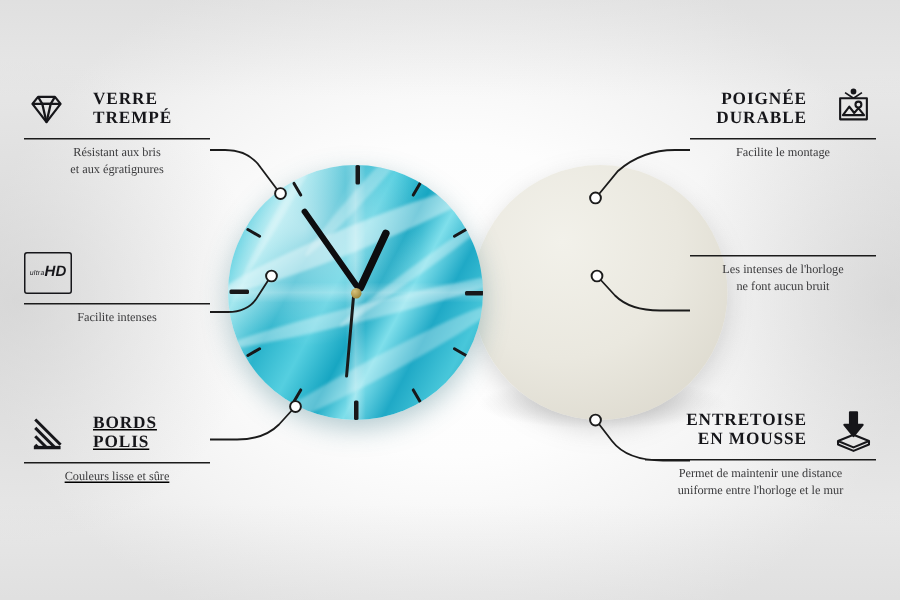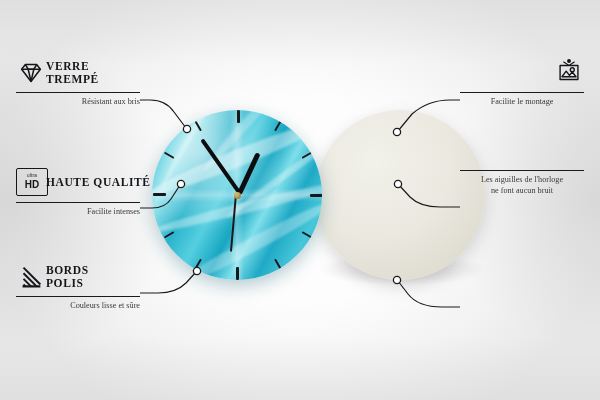--- a/index.html
+++ b/index.html
@@ -61,42 +61,42 @@
   .tick.maj i{height:13px;width:3px;margin-left:-.5px;}
   .hand{position:absolute;left:50%;top:50%;transform-origin:0 0;background:#0d0d0f;border-radius:2px;}
   .hand.hour{width:45px;height:5px;margin-top:-2.5px;border-radius:3px;}
   .hand.min{width:64px;height:4px;margin-top:-2px;border-radius:2px;}
   .hand.sec{width:58px;height:1.6px;margin-top:-.8px;background:#1a1a1a;}
   .pin{position:absolute;left:50%;top:50%;width:7px;height:7px;margin:-3.5px 0 0 -3.5px;border-radius:50%;
     background:radial-gradient(circle at 35% 32%, #d8c27a, #8a7326);}
 
   
   .callout{position:absolute;}
-  .row{display:flex;align-items:center;gap:0;}
+  .row{display:flex;align-items:center;gap:16px;}
   .row.right{justify-content:flex-end;}
   .ttl{
     font-family:"Liberation Serif", serif;
     font-weight:700;font-size:11.5px;line-height:13.5px;letter-spacing:.6px;
     color:#16161a;text-transform:uppercase;white-space:nowrap;
   }
   .rule{height:0;border-top:1.6px solid #1b1b1b;margin-top:4px;}
   .sub{
     font-family:"Liberation Serif", serif;
     font-size:8.2px;line-height:10.5px;color:#3a3a3c;margin-top:4px;white-space:nowrap;
   }
   .ico{width:30px;height:30px;flex:0 0 30px;color:#16161a;}
   .ico svg{display:block;width:30px;height:30px;}
 
-  .left .sub{text-align:right;}
+  .left .sub{text-align:center;}
   .right-c .sub{text-align:center;}
 
   
   .hdbox{
     width:30px;height:26px;border:1.8px solid #16161a;border-radius:2px;
-    display:flex;flex-direction:column;align-items:center;justify-content:center;line-height:1;
+    display:flex;align-items:center;justify-content:center;line-height:1;font-style:italic;
   }
   .hdbox .u{font-family:"Liberation Sans",sans-serif;font-size:4.6px;letter-spacing:.2px;color:#16161a;}
   .hdbox .h{font-family:"Liberation Sans",sans-serif;font-weight:700;font-size:10px;color:#16161a;margin-top:.5px;}
 
   svg.conn{position:absolute;left:0;top:0;width:600px;height:400px;pointer-events:none;}
 </style>
 </head>
 <body>
 
 <div id="stage">
@@ -191,39 +191,39 @@
             <path d="M13 12 H19"></path>
         </svg>
       </span>
       <div>
         <div class="ttl">VERRE</div>
         <div class="ttl">TREMPÉ</div>
       </div>
     </div>
     <div class="rule" style="width:124px;"></div>
     <div class="sub">Résistant aux bris</div>
+    <div class="sub" style="margin-top:0;">et aux égratignures</div>
   </div>
 
   <div class="callout left" style="left:16px;top:168px;width:124px;">
     <div class="row">
       <span class="ico">
         <span class="hdbox">
           <span class="u">ultra</span>
           <span class="h">HD</span>
         </span>
       </span>
       <div>
-        <div class="ttl">HAUTE QUALITÉ</div>
       </div>
     </div>
     <div class="rule" style="width:124px;"></div>
     <div class="sub">Facilite intenses</div>
   </div>
 
-  <div class="callout left" style="left:16px;top:262px;width:124px;">
+  <div class="callout left" style="left:16px;top:274px;width:124px;text-decoration:underline;">
     <div class="row">
       <span class="ico">
         <svg viewBox="0 0 32 32" fill="none" stroke="#16161a" stroke-width="2.1" stroke-linecap="butt">
           <path d="M8 6 L26 24"></path>
             <path d="M8 12 L22 26"></path>
             <path d="M8 18 L16 26"></path>
             <path d="M8 24 L10 26"></path>
           <path d="M7 26 H26" stroke-width="2.4"></path>
         </svg>
       </span>
@@ -231,34 +231,56 @@
         <div class="ttl">BORDS</div>
         <div class="ttl">POLIS</div>
       </div>
     </div>
     <div class="rule" style="width:124px;"></div>
     <div class="sub">Couleurs lisse et sûre</div>
   </div>
 
   <div class="callout right-c" style="left:460px;top:58px;width:124px;">
     <div class="row right">
+      <div style="text-align:right;">
+        <div class="ttl">POIGNÉE</div>
+        <div class="ttl">DURABLE</div>
+      </div>
       <span class="ico">
         <svg viewBox="0 0 32 32" fill="none" stroke="#16161a" stroke-width="1.5" stroke-linejoin="round">
           <path d="M10 4 L16 8 L22 4" stroke-width="1.2"></path>
           <circle cx="16" cy="3.2" r="1.3" fill="#16161a"></circle>
           <rect x="6.5" y="8" width="19" height="15"></rect>
           <path d="M8.5 20 L13 14 L16.5 18.5 L19.5 15 L23.5 20 Z" fill="none"></path>
           <circle cx="19.5" cy="12.5" r="2.1"></circle>
         </svg>
       </span>
     </div>
     <div class="rule" style="width:124px;"></div>
     <div class="sub">Facilite le montage</div>
   </div>
 
   <div class="callout right-c" style="left:460px;top:166px;width:124px;">
     <div class="rule" style="width:124px;"></div>
-    <div class="sub">Les aiguilles de l'horloge</div>
+    <div class="sub">Les intenses de l'horloge</div>
     <div class="sub" style="margin-top:0;">ne font aucun bruit</div>
   </div>
 
+  <div class="callout right-c" style="left:430px;top:272px;width:154px;">
+    <div class="row right">
+      <div style="text-align:right;">
+        <div class="ttl">ENTRETOISE</div>
+        <div class="ttl">EN MOUSSE</div>
+      </div>
+      <span class="ico">
+        <svg viewBox="0 0 32 32" fill="none" stroke="#16161a" stroke-width="1.5" stroke-linejoin="round">
+          <path d="M13.5 3 h5 v9 h4 L16 20 L9.5 12 h4 Z" fill="#16161a"></path>
+          <path d="M16 19 L27 23.5 L16 28 L5 23.5 Z"></path>
+          <path d="M5 23.5 v2.5 L16 30.5 L27 26 v-2.5"></path>
+        </svg>
+      </span>
+    </div>
+    <div class="rule" style="width:154px;"></div>
+    <div class="sub">Permet de maintenir une distance</div>
+    <div class="sub" style="margin-top:0;">uniforme entre l'horloge et le mur</div>
+  </div>
 
 </div>
 
 </body></html>

